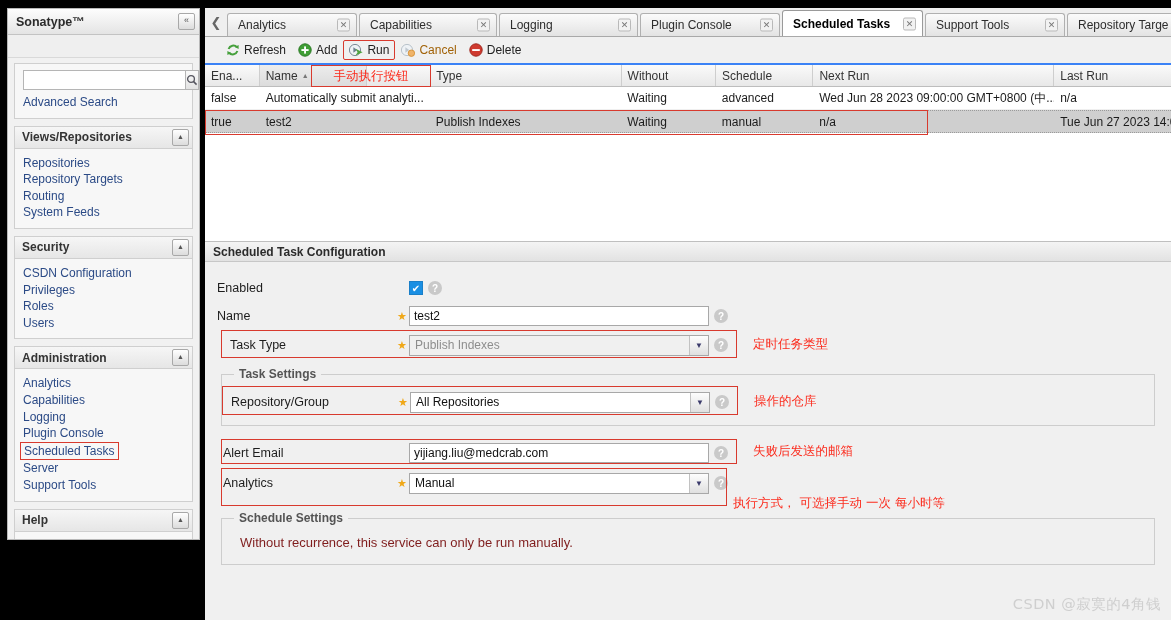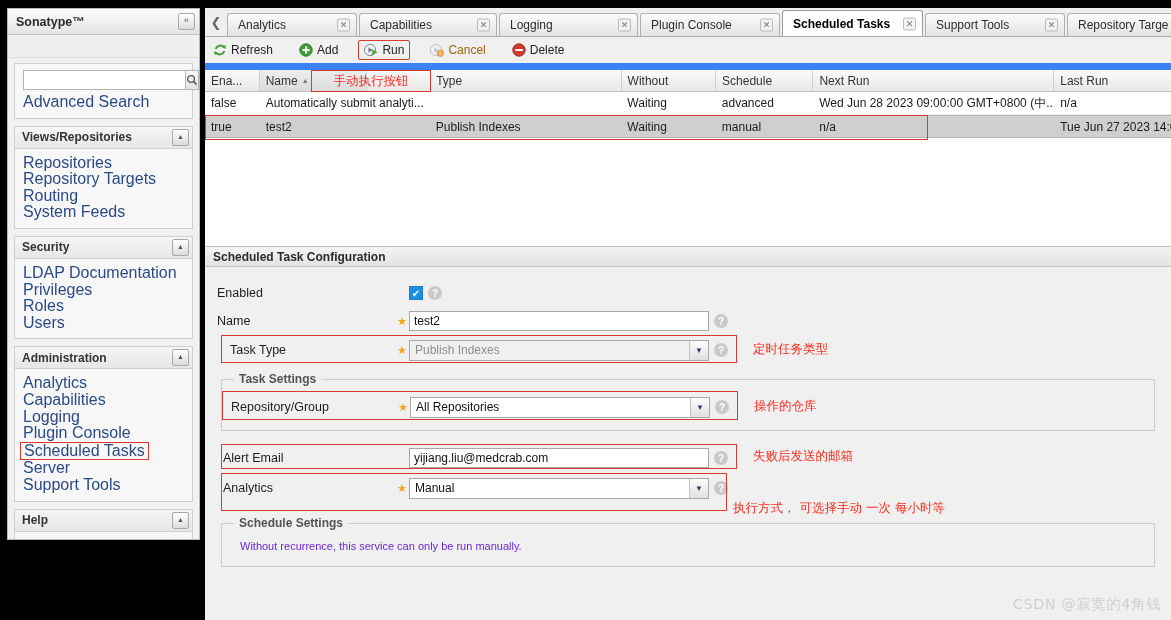--- a/index.html
+++ b/index.html
@@ -42,21 +42,21 @@
   }
   .panel-title{flex:1;font-weight:bold;font-size:12px;color:#333;}
   .panel-toggle{
     width:15px;height:15px;border:1px solid #a8a8a8;border-radius:2px;
     background:linear-gradient(to bottom,#ffffff,#dcdcdc);
     color:#555;font-size:7px;line-height:13px;text-align:center;cursor:pointer;
   }
   .panel-body{padding:6px 8px 7px 8px;background:#f7f7f7;}
   .nav-link{
     display:block;color:#2b4a86;text-decoration:none;
-    font-size:16px;line-height:16.6px;cursor:pointer;white-space:nowrap;
+    font-size:12px;line-height:16.6px;cursor:pointer;white-space:nowrap;
   }
   .nav-link.selected{
     display:inline-block;border:1px solid #d83a2e;padding:0 3px;margin-left:-3px;
   }
   .search-row{display:flex;margin-bottom:4px;}
   .search-input{
     flex:1;height:20px;box-sizing:border-box;border:1px solid #b5b5b5;
     border-right:none;background:#fff;font-size:12px;padding:0 3px;outline:none;
     font-family:"Liberation Sans",sans-serif;
   }
@@ -97,22 +97,22 @@
   }
   .tab-close{
     position:absolute;right:6px;top:50%;transform:translateY(-50%);
     width:11px;height:11px;line-height:10px;text-align:center;
     font-size:9px;color:#777;border:1px solid #b9b9b9;border-radius:2px;
     background:#f2f2f2;cursor:pointer;
   }
 
   
   .toolbar{
-    height:26px;background:#f0f0f0;border-bottom:7px solid #3b82f6;
-    display:flex;align-items:center;padding-left:2px;gap:14px;
+    height:26px;background:#f0f0f0;border-bottom:2px solid #3b82f6;
+    display:flex;align-items:center;padding-left:15px;gap:0;
   }
   .tb-btn{
     display:flex;align-items:center;gap:4px;height:20px;
     padding:0 5px;font-size:12px;color:#222;cursor:pointer;
     border:1px solid transparent;border-radius:2px;box-sizing:border-box;
   }
   .tb-btn.disabled{color:#a16207;cursor:default;}
   .tb-btn.boxed{border:1px solid #d83a2e;}
   .tb-ico{width:14px;height:14px;flex:0 0 auto;}
 
@@ -204,21 +204,21 @@
     display:flex;align-items:center;justify-content:center;cursor:pointer;
   }
   .fieldset{
     position:relative;margin:8px 16px 0 16px;border:1px solid #cdcdcd;
     padding:14px 0 10px 0;background:transparent;
   }
   .legend{
     position:absolute;top:-8px;left:12px;background:#f0f0f0;
     padding:0 5px;font-size:12px;font-weight:bold;color:#545454;
   }
-  .fs-note{padding-left:25px;font-size:11px;color:#6d28d9;}
+  .fs-note{padding-left:25px;font-size:13px;color:#7f1d1d;}
 
   .hl{position:absolute;border:1px solid #d83a2e;box-sizing:border-box;pointer-events:none;}
 
   .watermark{
     position:absolute;right:10px;bottom:6px;
     color:#cfcfcf;font-size:14.5px;
     font-family:"DejaVu Sans","Liberation Sans",sans-serif;
     letter-spacing:.5px;
   }
 </style>
@@ -262,21 +262,21 @@
           <a class="nav-link">System Feeds</a>
         </div>
       </div>
 
       <div class="panel">
         <div class="panel-head">
           <div class="panel-title">Security</div>
           <div class="panel-toggle">▲</div>
         </div>
         <div class="panel-body">
-          <a class="nav-link">LDAP Documentation</a>
+          <a class="nav-link">CSDN Configuration</a>
           <a class="nav-link">Privileges</a>
           <a class="nav-link">Roles</a>
           <a class="nav-link">Users</a>
         </div>
       </div>
 
       <div class="panel">
         <div class="panel-head">
           <div class="panel-title">Administration</div>
           <div class="panel-toggle">▲</div>

